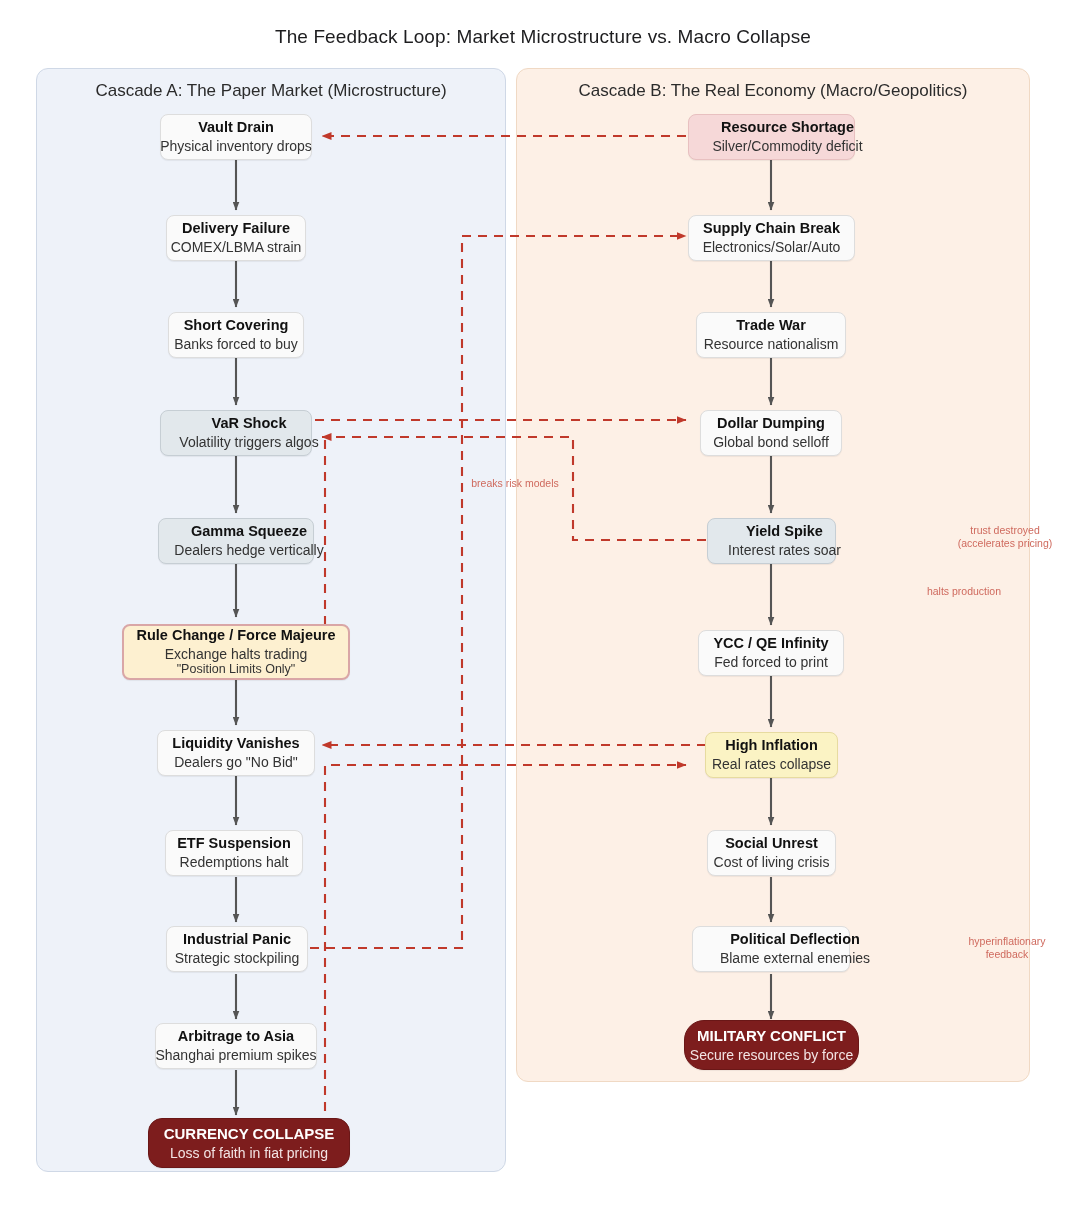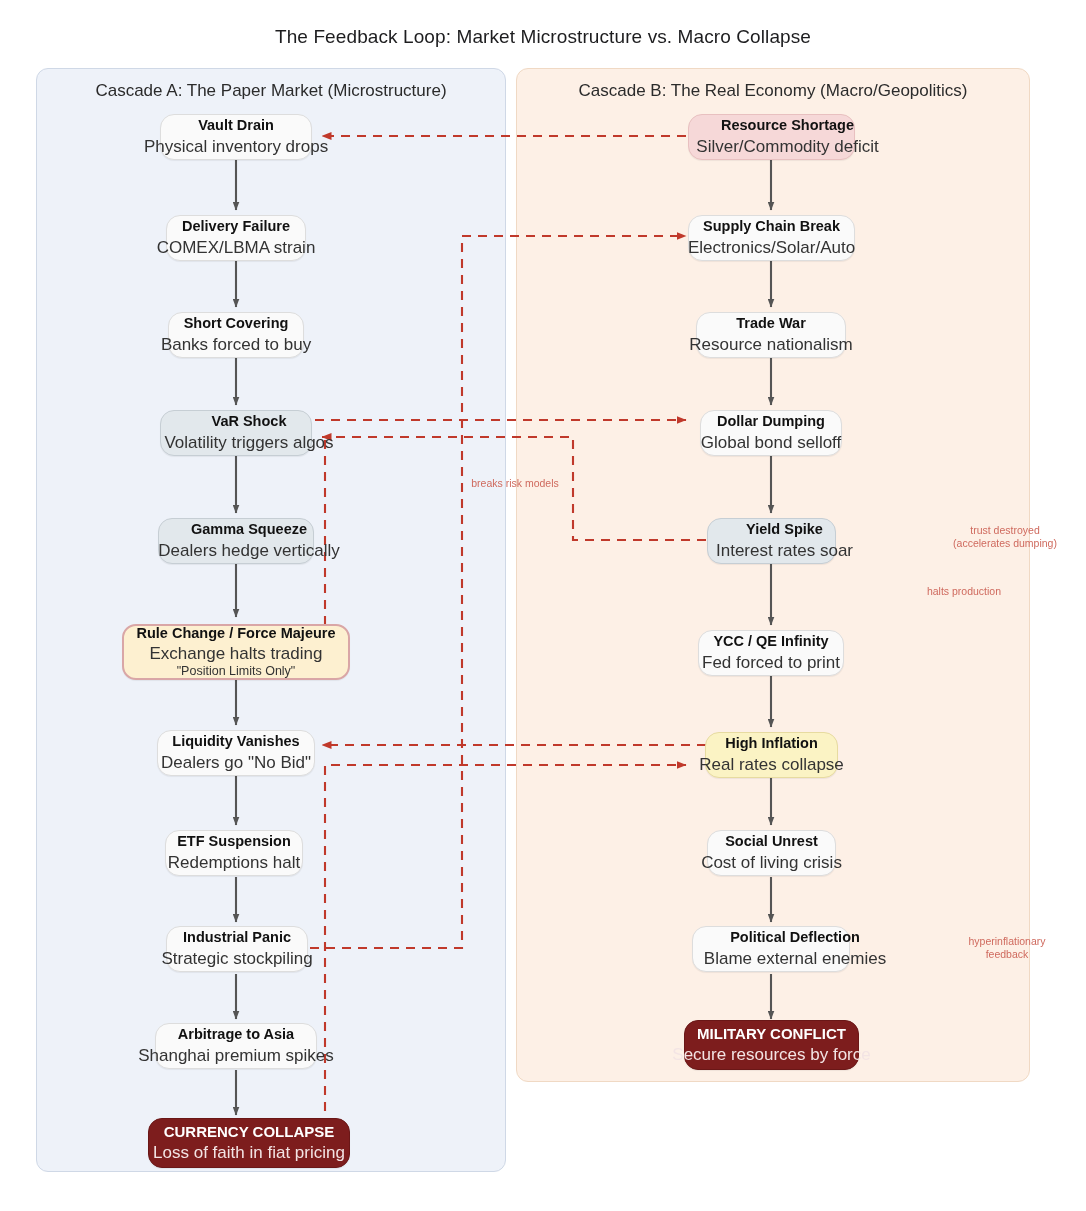--- a/index.html
+++ b/index.html
@@ -24,28 +24,28 @@
     position:absolute;top:12px;left:0;width:100%;text-align:center;
     font-size:17px;color:#2b2b2b;font-weight:400;
   }
 
   
   #edges{position:absolute;left:0;top:0;width:1086px;height:1211px;}
 
   
   .node{
     position:absolute;box-sizing:border-box;
-    border-radius:14px;
+    border-radius:8px;
     display:flex;flex-direction:column;align-items:center;justify-content:center;
     text-align:center;line-height:1.18;
     background:#fafafa;border:1px solid #dddddd;
     box-shadow:0 1px 1px rgba(0,0,0,.06);
   }
   .node .t{font-size:14.5px;font-weight:bold;color:#111;white-space:nowrap;}
-  .node .s{font-size:17px;color:#333;white-space:nowrap;margin-top:2px;}
+  .node .s{font-size:14px;color:#333;white-space:nowrap;margin-top:2px;}
   .node .s2{font-size:12.5px;color:#333;white-space:nowrap;}
 
   .n-grey{background:#e2e8ec;border:1px solid #c6ced4;padding-left:26px;}
   .n-pink{background:#f6d8d8;border:1px solid #e8c0c0;}
   .n-yellow{background:#fbf3c4;border:1px solid #e7dba0;}
   .n-alert{background:#fdf0d0;border:2px solid #d9a6a6;}
   .n-dark{background:#7d1d1d;border:1px solid #6a1717;}
   .n-dark .t{color:#ffffff;font-size:15px;}
   .n-dark .s{color:#f3e4e4;}
 
@@ -207,30 +207,30 @@
   <div class="node" style="left:707px;top:830px;width:129px;height:46px;">
     <span class="t">Social Unrest</span>
     <span class="s">Cost of living crisis</span>
   </div>
 
   <div class="node" style="left:692px;top:926px;width:158px;height:46px;padding-left:48px;">
     <span class="t">Political Deflection</span>
     <span class="s">Blame external enemies</span>
   </div>
 
-  <div class="node n-dark" style="left:684px;top:1020px;width:175px;height:50px;border-radius:14px;">
+  <div class="node n-dark" style="left:684px;top:1020px;width:175px;height:50px;border-radius:20px;">
     <span class="t">MILITARY CONFLICT</span>
     <span class="s">Secure resources by force</span>
   </div>
 
   <div class="elabel" style="left:430px;top:477px;width:170px;">breaks risk models</div>
 
   <div class="elabel" style="left:930px;top:524px;width:150px;">
     <span>trust destroyed</span><br>
-    <span>(accelerates dumping)</span>
+    <span>(accelerates pricing)</span>
   </div>
 
   <div class="elabel" style="left:900px;top:585px;width:128px;">halts production</div>
 
   <div class="elabel" style="left:948px;top:935px;width:118px;">
     <span>hyperinflationary</span><br>
     <span>feedback</span>
   </div>
 
 </div>

